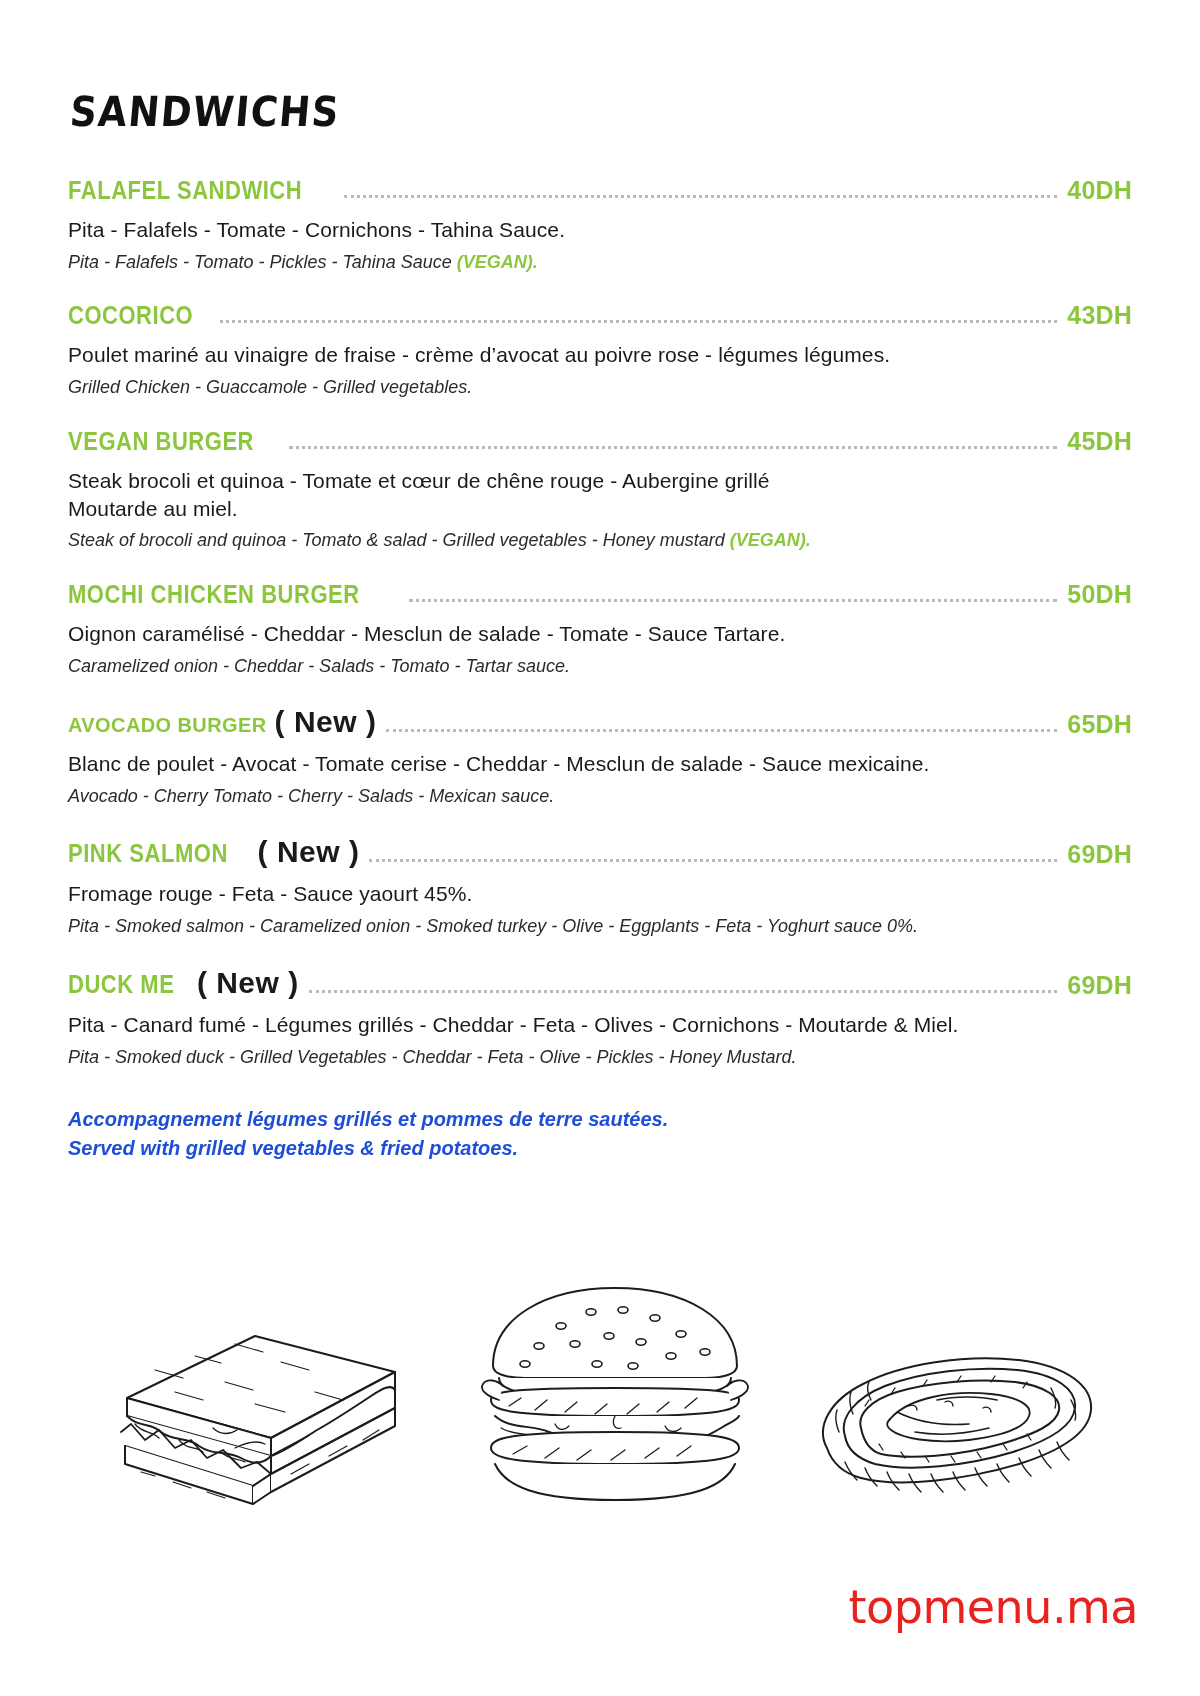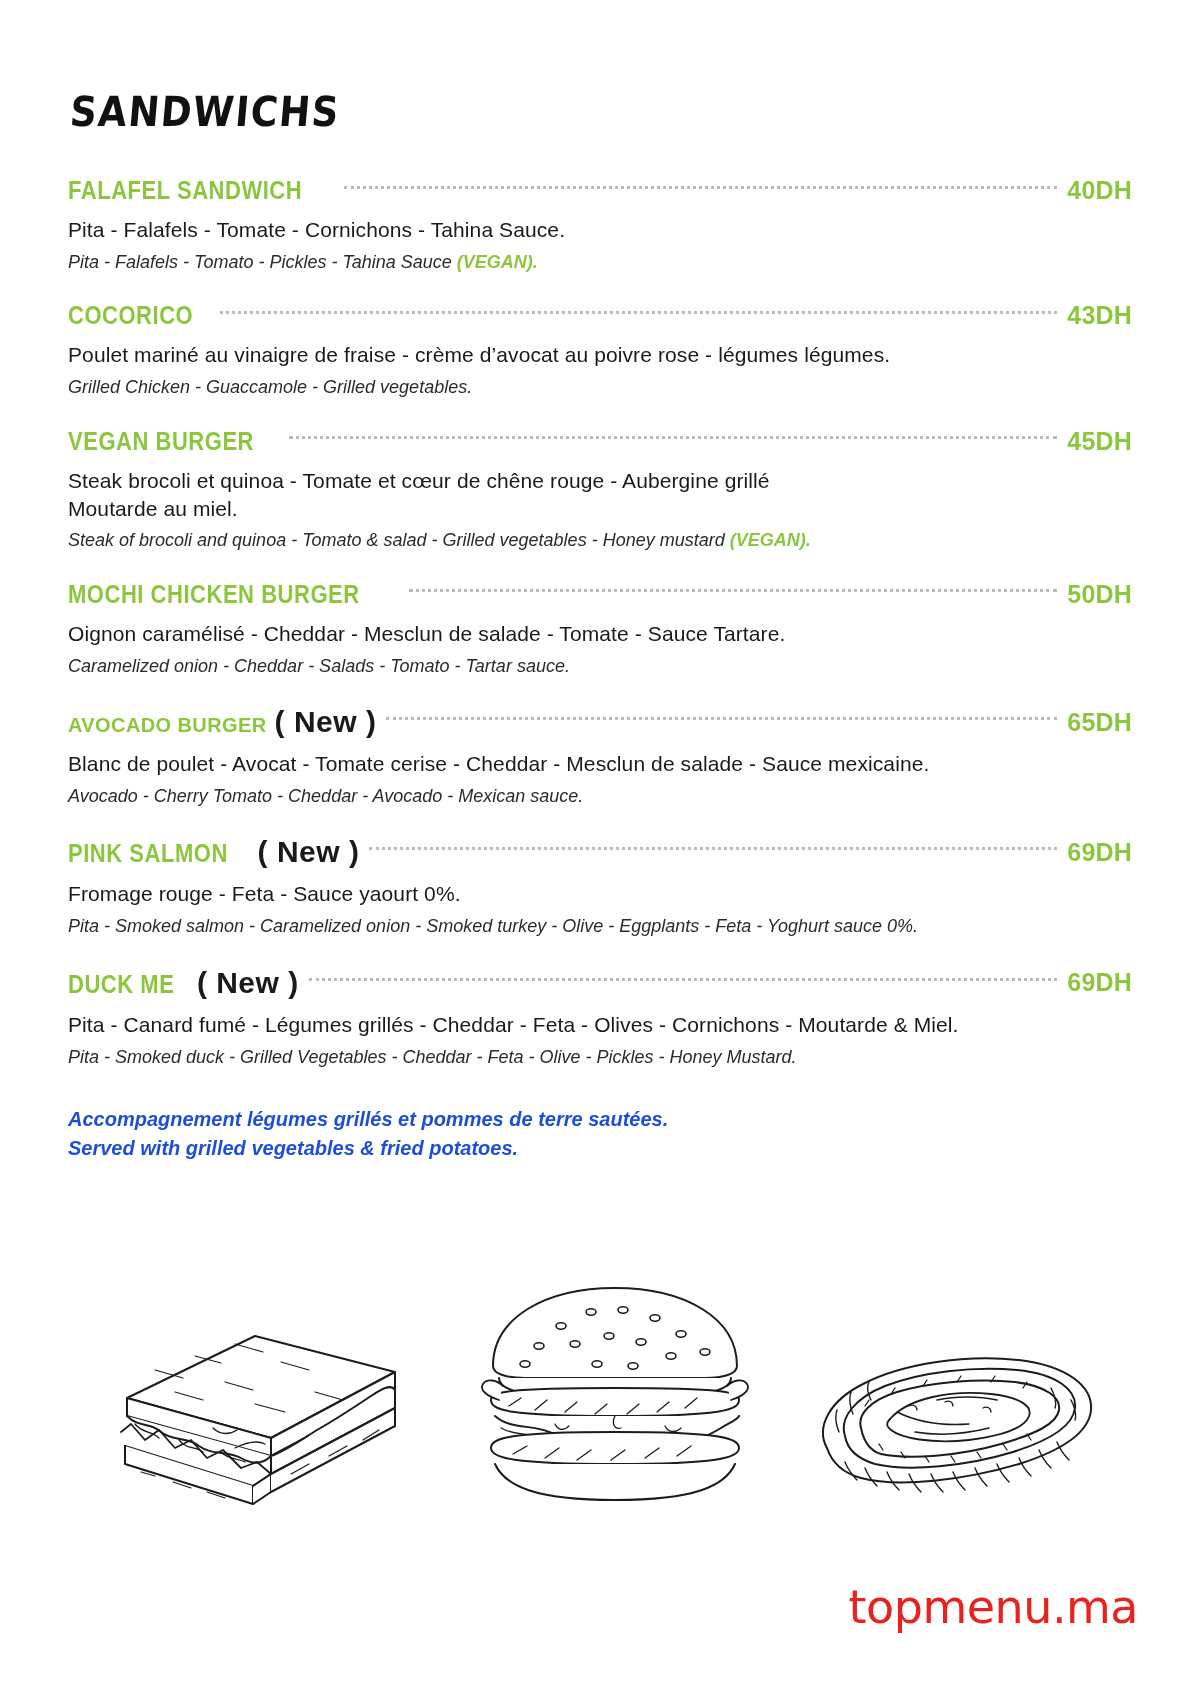--- a/index.html
+++ b/index.html
@@ -24,21 +24,21 @@
     transform-origin:left bottom;
   }
 
   .menu-list{margin-top:40px;}
 
   .item{margin-bottom:27px;}
   .item:last-of-type{margin-bottom:12px;}
 
   .item-head{
     display:flex;
-    align-items:center;
+    align-items:flex-end;
     width:100%;
   }
   .name-wrap{
     display:flex;
     align-items:baseline;
     white-space:nowrap;
     flex:0 0 auto;
   }
   .item-name{
     color:#8cc63e;
@@ -196,33 +196,33 @@
           <div class="name-wrap">
             <span class="item-name round">AVOCADO BURGER</span>
             <span class="new-tag">( New )</span>
           </div>
           <span class="leader"></span>
           <span class="item-price">65DH</span>
         </div>
         <div class="desc-fr">
           <div>Blanc de poulet - Avocat - Tomate cerise - Cheddar - Mesclun de salade - Sauce mexicaine.</div>
         </div>
-        <div class="desc-en"><span>Avocado - Cherry Tomato - Cheddar - Avocado - Mexican sauce.</span></div>
+        <div class="desc-en"><span>Avocado - Cherry Tomato - Cherry - Salads - Mexican sauce.</span></div>
       </div>
       <div class="item">
         <div class="item-head">
           <div class="name-wrap">
             <span class="item-name condensed">PINK SALMON</span>
             <span class="new-tag">( New )</span>
           </div>
           <span class="leader"></span>
           <span class="item-price">69DH</span>
         </div>
         <div class="desc-fr">
-          <div>Fromage rouge - Feta - Sauce yaourt 0%.</div>
+          <div>Fromage rouge - Feta - Sauce yaourt 45%.</div>
         </div>
         <div class="desc-en"><span>Pita - Smoked salmon - Caramelized onion - Smoked turkey - Olive - Eggplants - Feta - Yoghurt sauce 0%.</span></div>
       </div>
       <div class="item">
         <div class="item-head">
           <div class="name-wrap">
             <span class="item-name condensed">DUCK ME</span>
             <span class="new-tag">( New )</span>
           </div>
           <span class="leader"></span>

